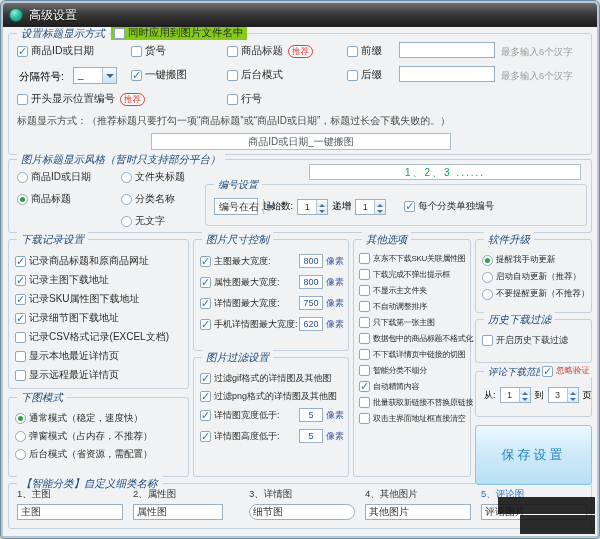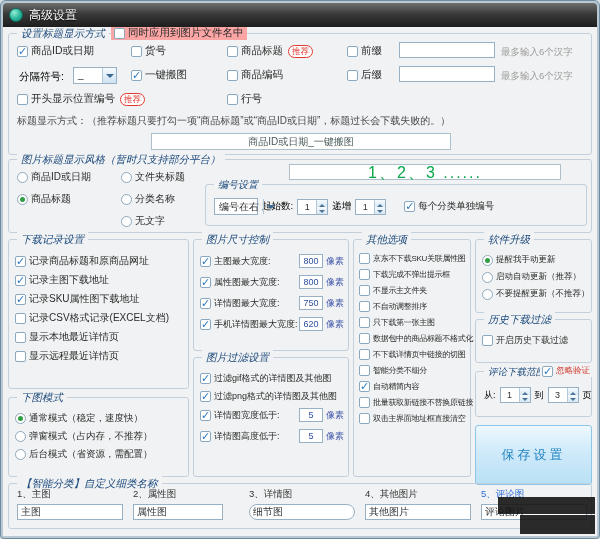--- a/index.html
+++ b/index.html
@@ -83,21 +83,21 @@
 <div class="win">
   <div class="titlebar">
     <span class="appicon"></span>
     <span class="wtitle">高级设置</span>
   </div>
 
   <div class="bodyarea">
 
     <div class="g fs105" style="left:5px;top:6px;width:584px;height:122px">
       <div class="gt">设置标题显示方式</div>
-      <label class="cb abs" style="left:102px;top:-8px;background:#fca5a5;padding:0 3px">
+      <label class="cb abs" style="left:102px;top:-8px;background:#84cc16;padding:0 3px">
         <span class="cbx"></span>
         <span>同时应用到图片文件名中</span>
       </label>
 
       <label class="cb abs" style="left:8px;top:10px">
         <span class="cbx checked"></span>
         <span>商品ID或日期</span>
       </label>
       <label class="cb abs" style="left:122px;top:10px">
         <span class="cbx"></span>
@@ -119,21 +119,21 @@
       <span class="dd abs" style="left:64px;top:33px;width:44px">
         <span class="v" style="flex:1">_</span>
         <span class="a"></span>
       </span>
       <label class="cb abs" style="left:122px;top:34px">
         <span class="cbx checked"></span>
         <span>一键搬图</span>
       </label>
       <label class="cb abs" style="left:218px;top:34px">
         <span class="cbx"></span>
-        <span>商品编码</span>
+        <span>后台模式</span>
       </label>
       <label class="cb abs" style="left:338px;top:34px">
         <span class="cbx"></span>
         <span>后缀</span>
       </label>
       <input class="ti abs" style="left: 390px; top: 32px; width: 96px;" value="">
       <span class="muted abs fs95" style="left:492px;top:36px">最多输入6个汉字</span>
 
       <label class="cb abs" style="left:8px;top:58px">
         <span class="cbx"></span>
@@ -166,21 +166,21 @@
       </label>
       <label class="rd abs" style="left:112px;top:32px">
         <span class="rdo"></span>
         <span>分类名称</span>
       </label>
       <label class="rd abs" style="left:112px;top:54px">
         <span class="rdo"></span>
         <span>无文字</span>
       </label>
 
-      <div class="previewbox" style="left:280px;top:4px;width:272px;height:16px;line-height:15px;font-size:16px;color:#0aa64a;letter-spacing:2px">1、2、3 ......</div>
+      <div class="previewbox" style="left:300px;top:4px;width:272px;height:16px;line-height:15px;font-size:10px;color:#0aa64a;letter-spacing:2px">1、2、3 ......</div>
 
       <div class="g" style="left:196px;top:24px;width:382px;height:42px">
         <div class="gt fs10">编号设置</div>
         <div style="display:flex;align-items:center;gap:4px;padding:13px 0 0 8px">
           <span class="dd" style="width:44px">
             <span class="v" style="flex:1">编号在右</span>
             <span class="a"></span>
           </span>
           <span class="fs95">起始数:</span>
           <span class="spin">
@@ -214,20 +214,24 @@
         </label>
       <label class="cb row">
           <span class="cbx checked"></span>
           <span>记录主图下载地址</span>
         </label>
       <label class="cb row">
           <span class="cbx checked"></span>
           <span>记录SKU属性图下载地址</span>
         </label>
       <label class="cb row">
+          <span class="cbx checked"></span>
+          <span>记录细节图下载地址</span>
+        </label>
+      <label class="cb row">
           <span class="cbx"></span>
           <span>记录CSV格式记录(EXCEL文档)</span>
         </label>
       <label class="cb row">
           <span class="cbx"></span>
           <span>显示本地最近详情页</span>
         </label>
       <label class="cb row">
           <span class="cbx"></span>
           <span>显示远程最近详情页</span>

